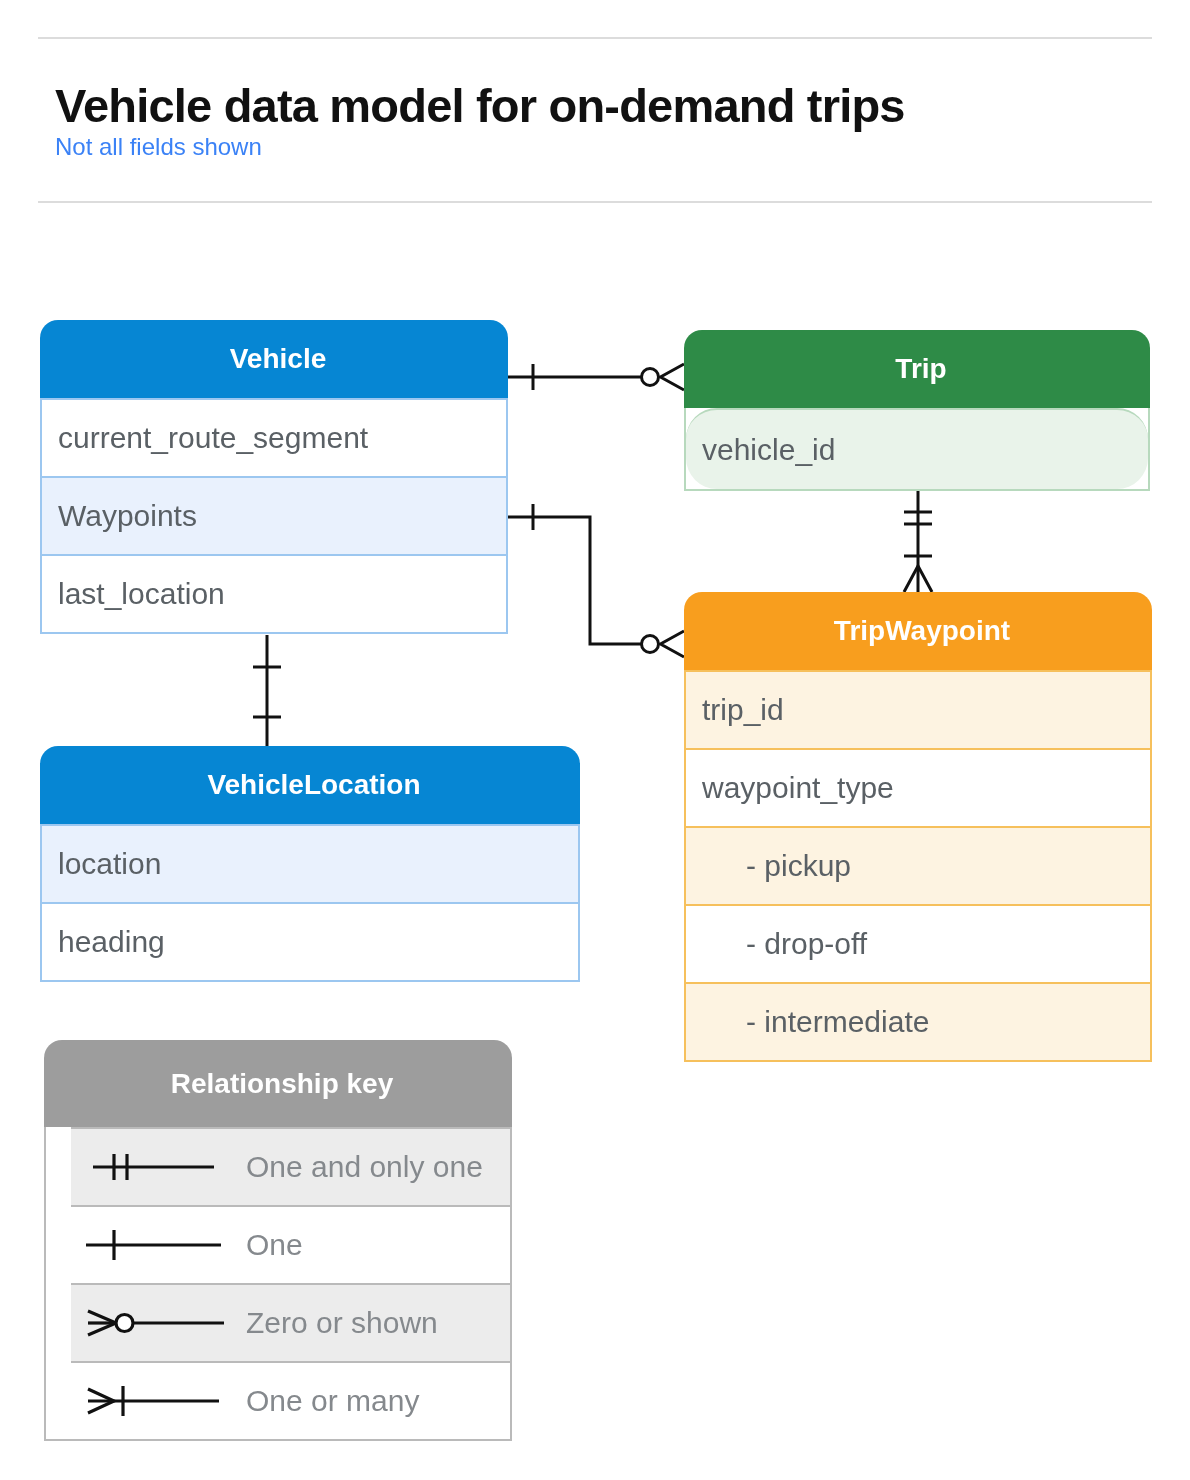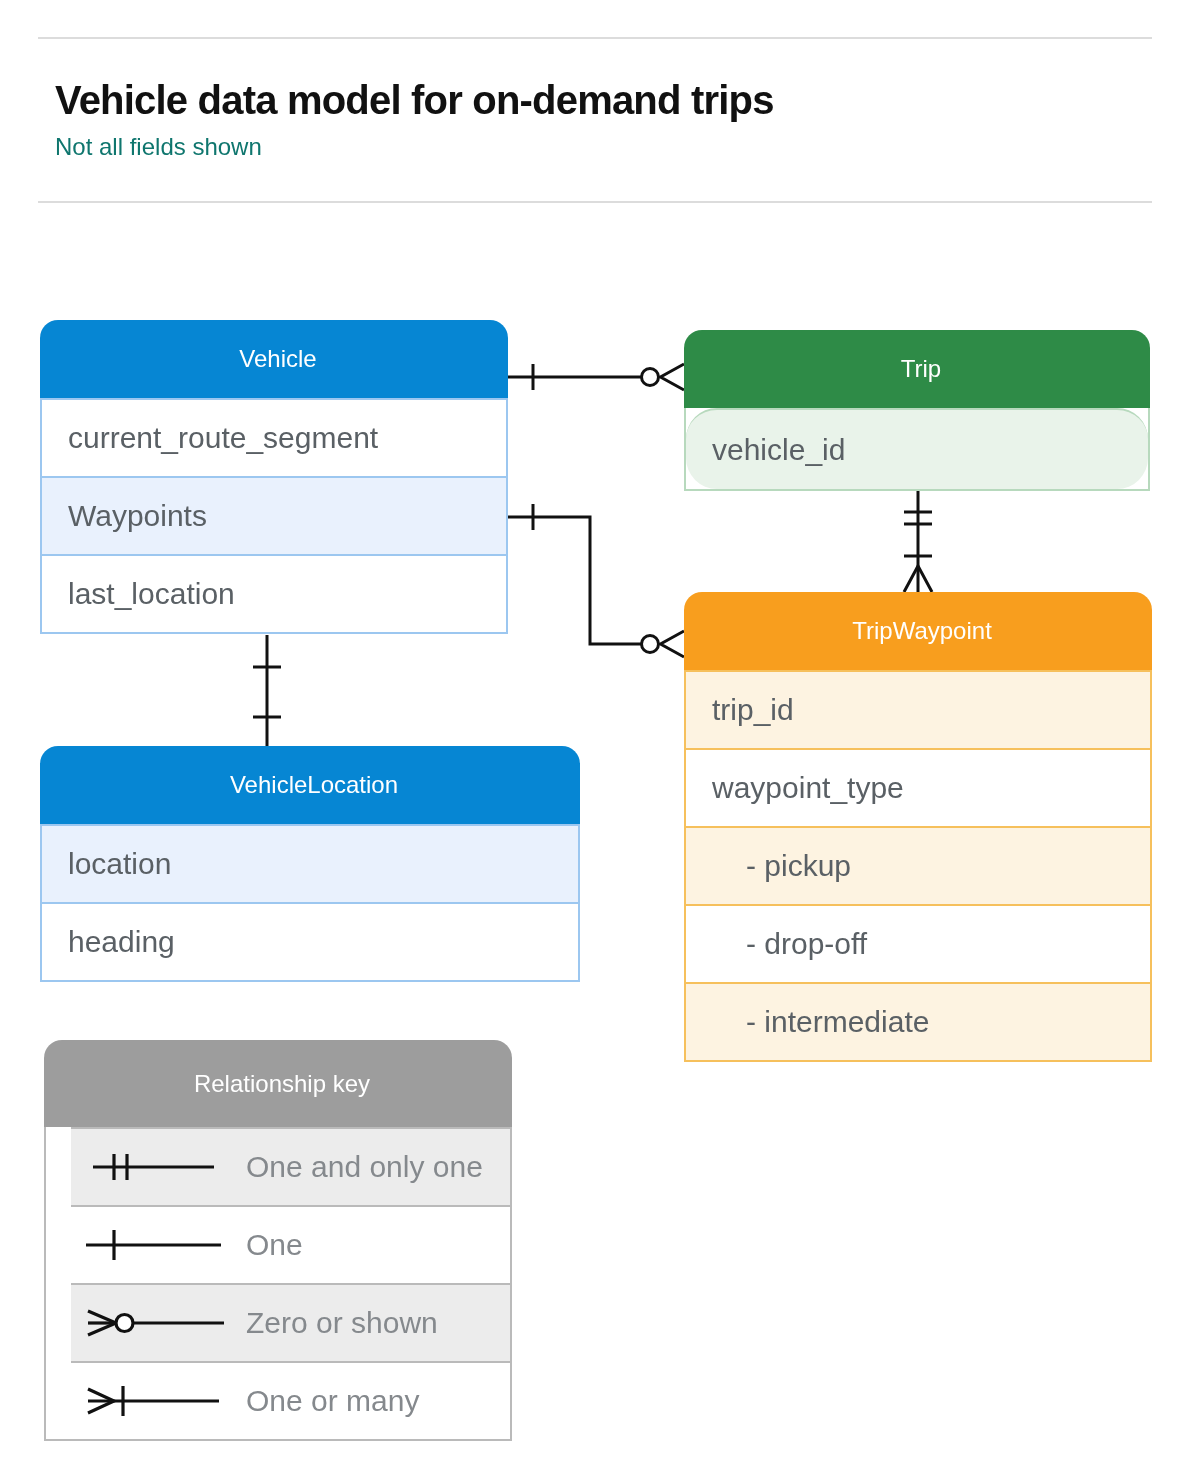--- a/index.html
+++ b/index.html
@@ -2,34 +2,34 @@
 <html style="--blue-header: #0686d3; --blue-row-bg: #e9f1fd; --blue-border: #9cc7f0; --green-header: #2e8b47; --green-row-bg: #e9f3ea; --green-border: #b7d9bd; --orange-header: #f89e1e; --orange-row-bg: #fdf3e1; --orange-border: #f6c05c; --gray-header: #9d9d9d; --gray-row-bg: #ececec; --gray-border: #bababa; --field-text: #5a6065; --legend-text: #85898d; --title-text: #111111; --connector: #111111; --rule: #dcdcdc;"><head>
 <meta charset="utf-8">
 <style>
   html,body{margin:0;padding:0;background:#fff;}
   .canvas{
     position:relative;width:1190px;height:1480px;background:#fff;overflow:hidden;
     font-family:"Liberation Sans", sans-serif;
   }
   .rule{position:absolute;left:38px;width:1114px;height:2px;background:var(--rule,#dcdcdc);}
   .page-title{
-    position:absolute;left:55px;top:78px;font-size:40px;font-weight:700;
+    position:absolute;left:55px;top:78px;font-size:47px;font-weight:700;
     color:var(--title-text,#111);letter-spacing:-0.8px;text-align:center;
   }
   .page-subtitle{
-    position:absolute;left:55px;top:133px;font-size:24px;color:#0f766e;
+    position:absolute;left:55px;top:133px;font-size:24px;color:#3b82f6;
   }
   .tbl{position:absolute;}
   .tbl-header{
     height:78px;border-radius:18px 18px 0 0;display:flex;align-items:center;justify-content:center;
-    color:#fff;font-size:24px;font-weight:400;padding-left:8px;
+    color:#fff;font-size:28px;font-weight:700;padding-left:8px;
   }
   .tbl-rows{border:2.5px solid;border-top:none;background:#fff;}
   .tbl-row{
-    height:76px;display:flex;align-items:center;padding-left:26px;
+    height:76px;display:flex;align-items:center;padding-left:16px;
     font-size:30px;color:var(--field-text,#5a6065);background:#fff;border-top:2.5px solid;
     border-color:inherit;
   }
   .tbl-row.sub{padding-left:60px;}
   
   .t-blue .tbl-header{background:var(--blue-header,#0686d3);}
   .t-blue .tbl-rows{border-color:var(--blue-border,#9cc7f0);}
   .t-blue .tbl-row{border-top-color:var(--blue-border,#9cc7f0);}
   .t-blue .tbl-row.hl{background:var(--blue-row-bg,#e9f1fd);}
   

